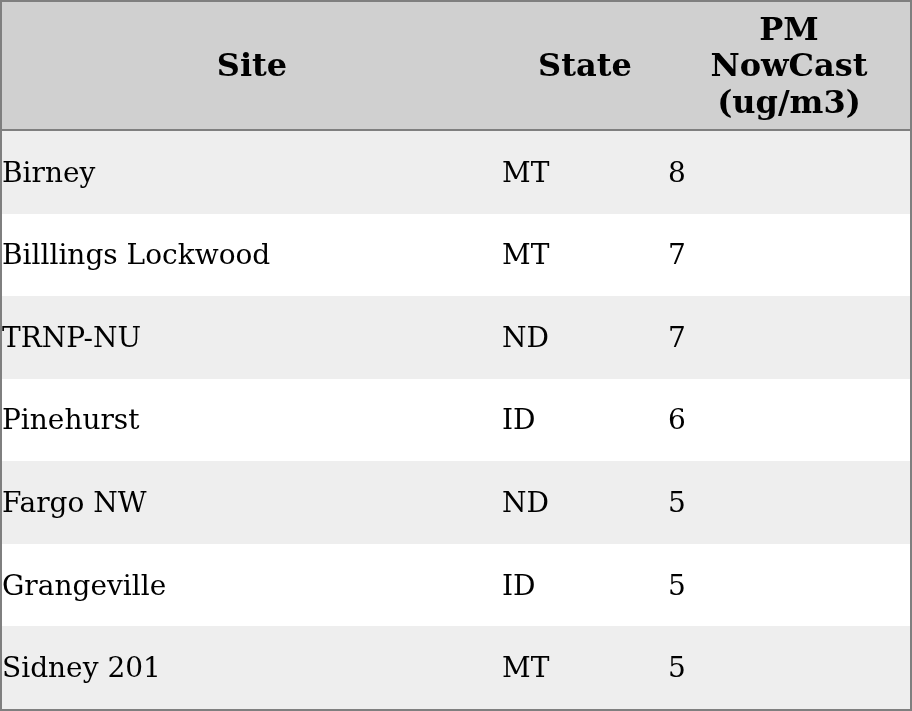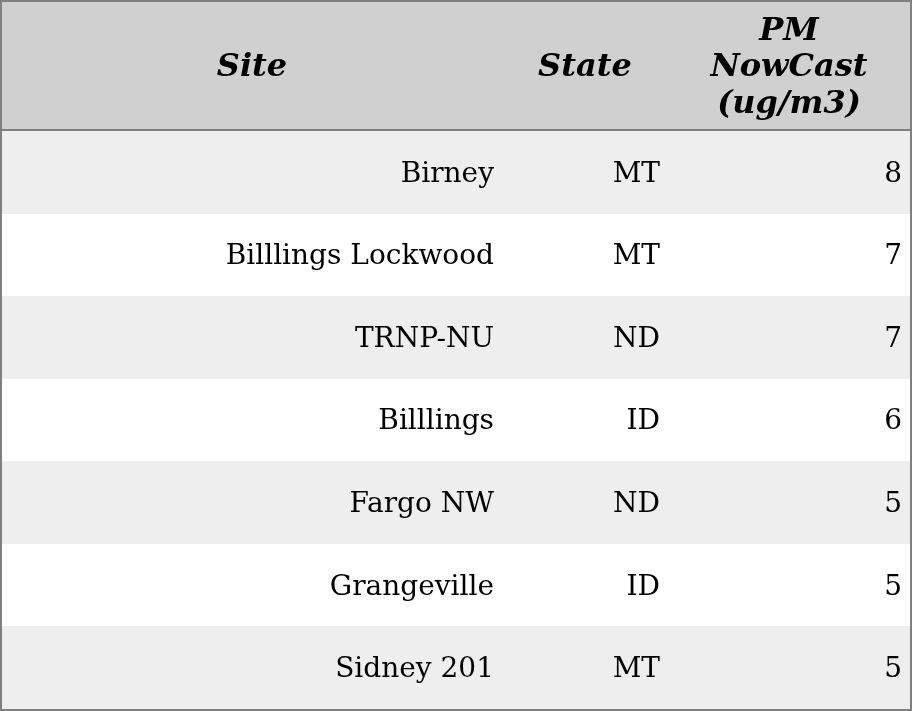--- a/index.html
+++ b/index.html
@@ -30,31 +30,30 @@
     box-sizing: border-box;
     height: 129px;
     background: #d0d0d0;
     border-bottom: 2px solid #7f7f7f;
     font-size: 32px;
     font-weight: bold;
     text-align: center;
     vertical-align: middle;
     padding: 0;
     line-height: 1.13;
-    font-style: italic;
   }
   thead th .pm-wrap {
     max-width: 175px;
     margin: 0 auto;
   }
   tbody td {
     font-size: 28px;
-    text-align: right;
+    text-align: left;
     vertical-align: middle;
-    padding: 8px;
+    padding: 0;
     white-space: nowrap;
   }
   tbody tr:nth-child(odd)  { background: #eeeeee; }
   tbody tr:nth-child(even) { background: #ffffff; }
 </style>
 </head>
 <body>
 
 <div class="table-wrap">
   <table class="sites-table">
@@ -86,21 +85,21 @@
           <td>Billlings Lockwood</td>
           <td>MT</td>
           <td>7</td>
         </tr>
         <tr>
           <td>TRNP-NU</td>
           <td>ND</td>
           <td>7</td>
         </tr>
         <tr>
-          <td>Billlings</td>
+          <td>Pinehurst</td>
           <td>ID</td>
           <td>6</td>
         </tr>
         <tr>
           <td>Fargo NW</td>
           <td>ND</td>
           <td>5</td>
         </tr>
         <tr>
           <td>Grangeville</td>

